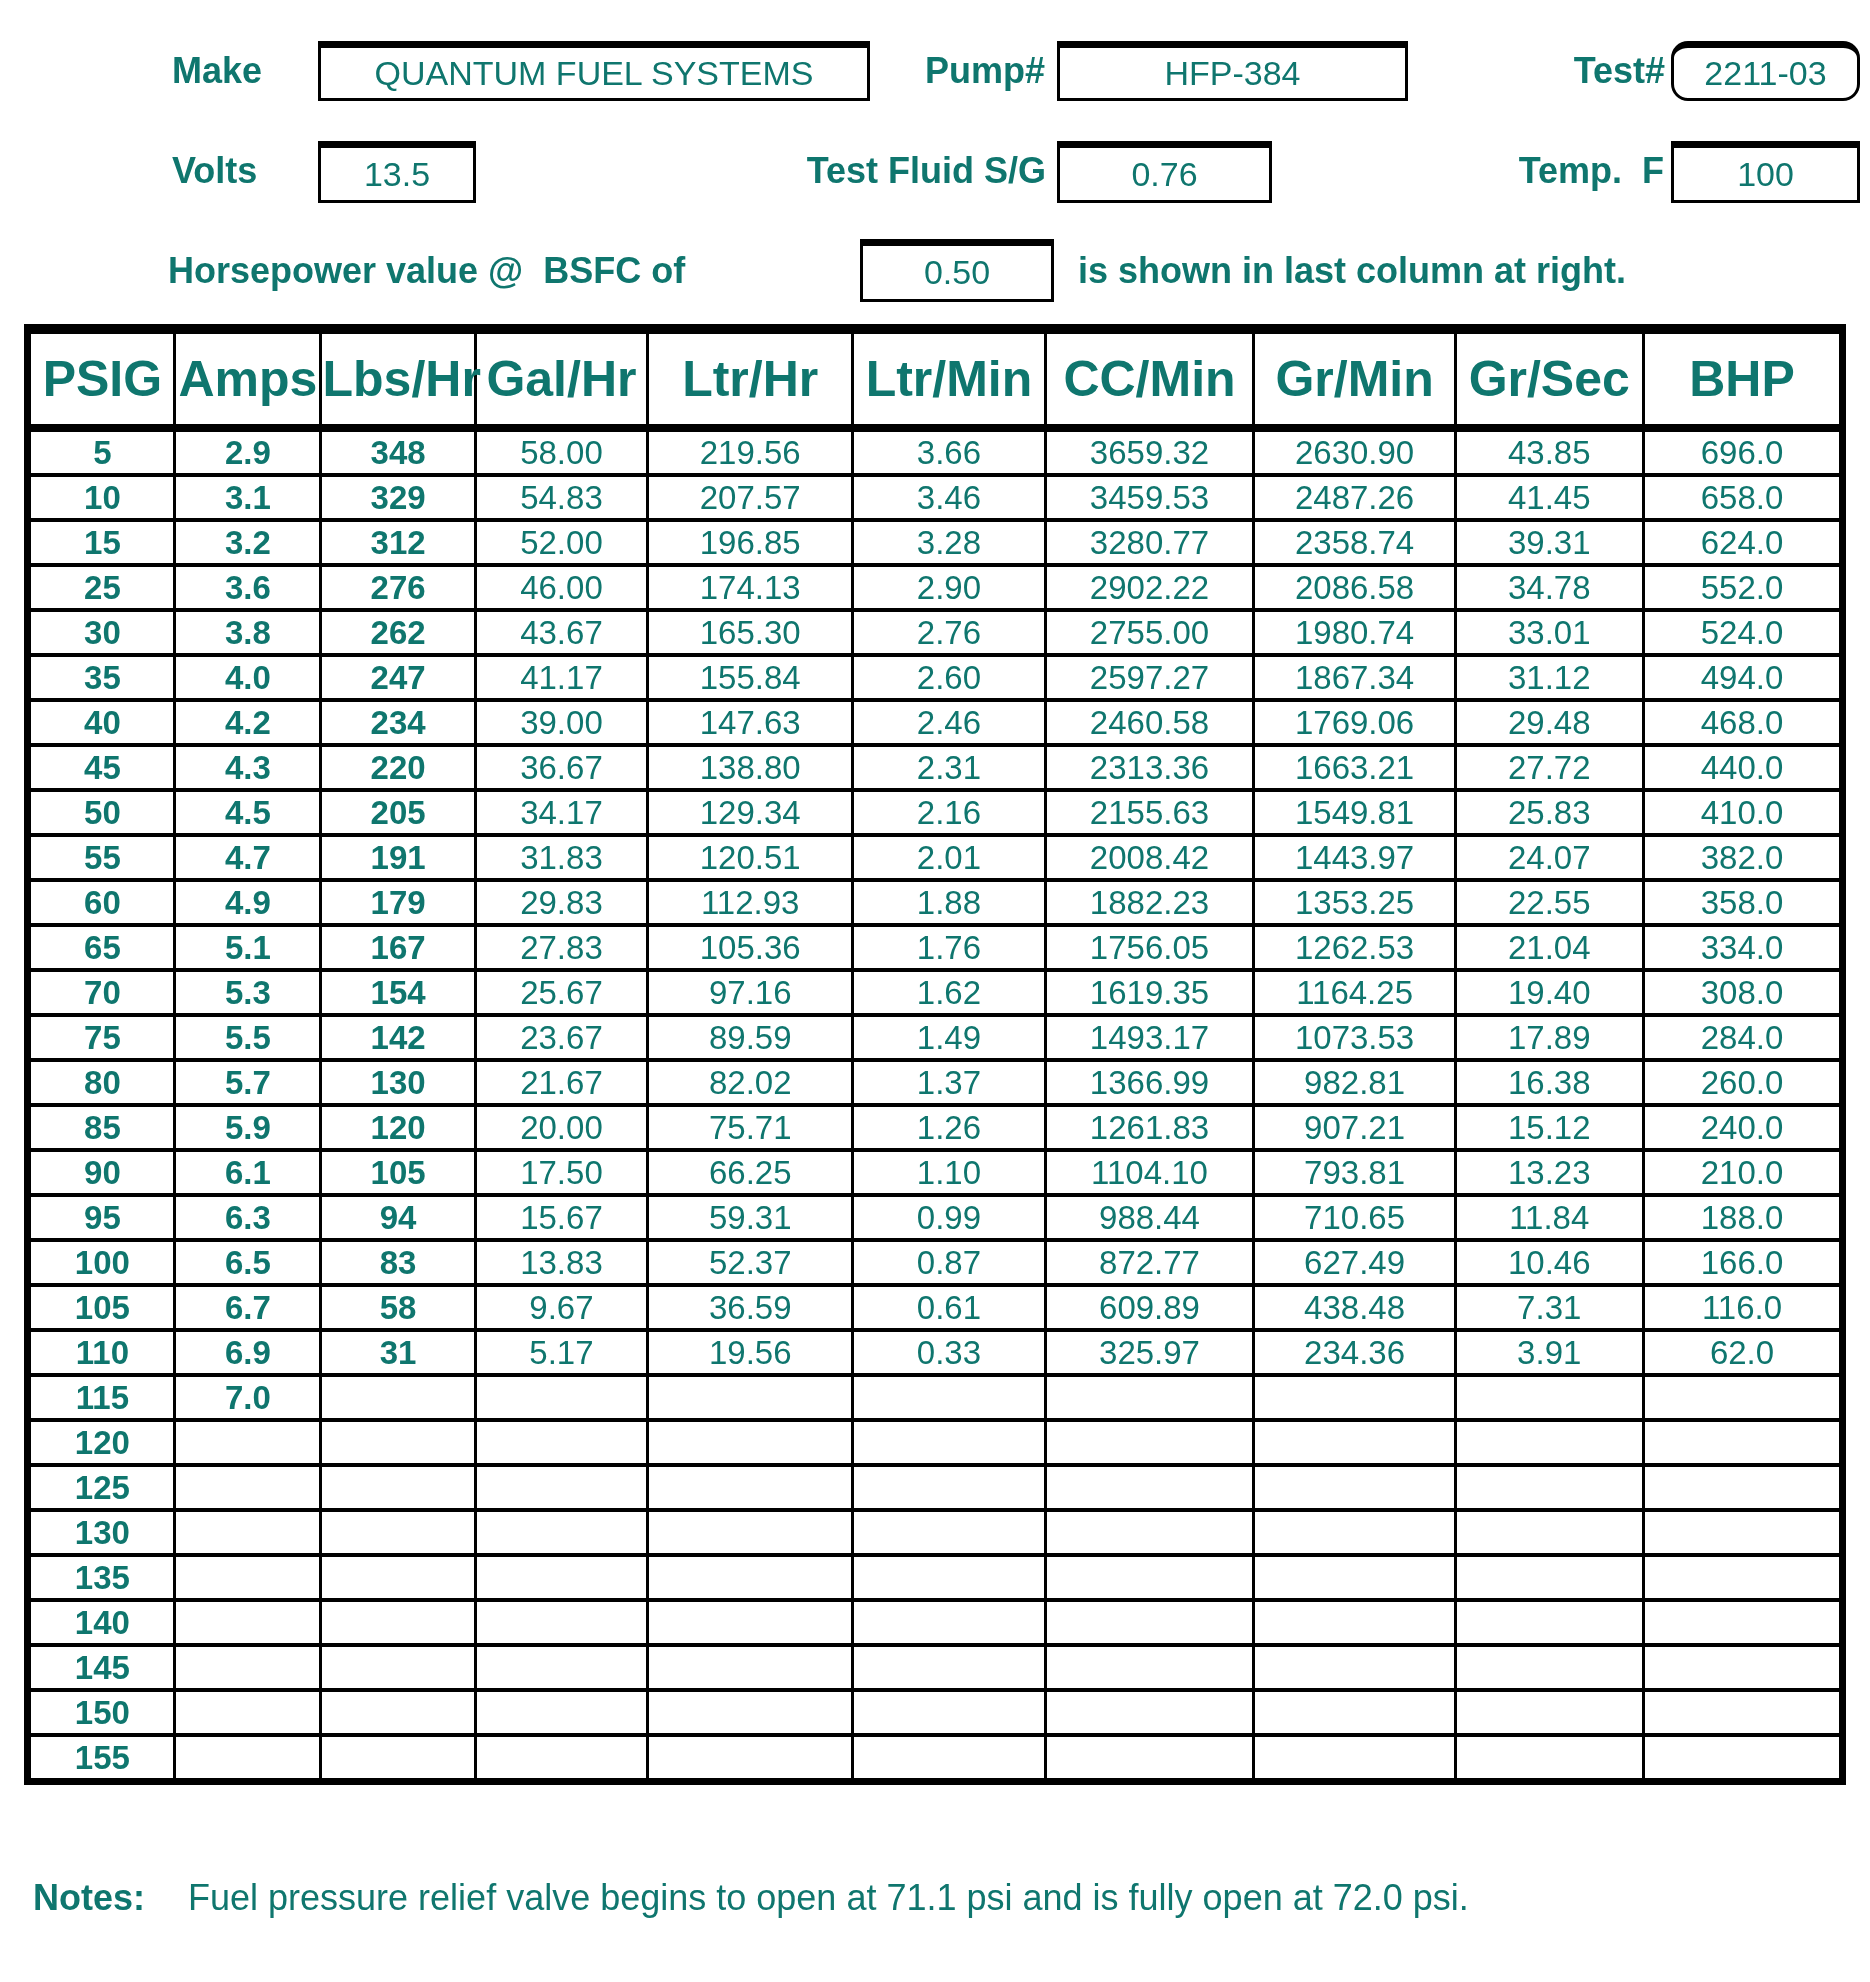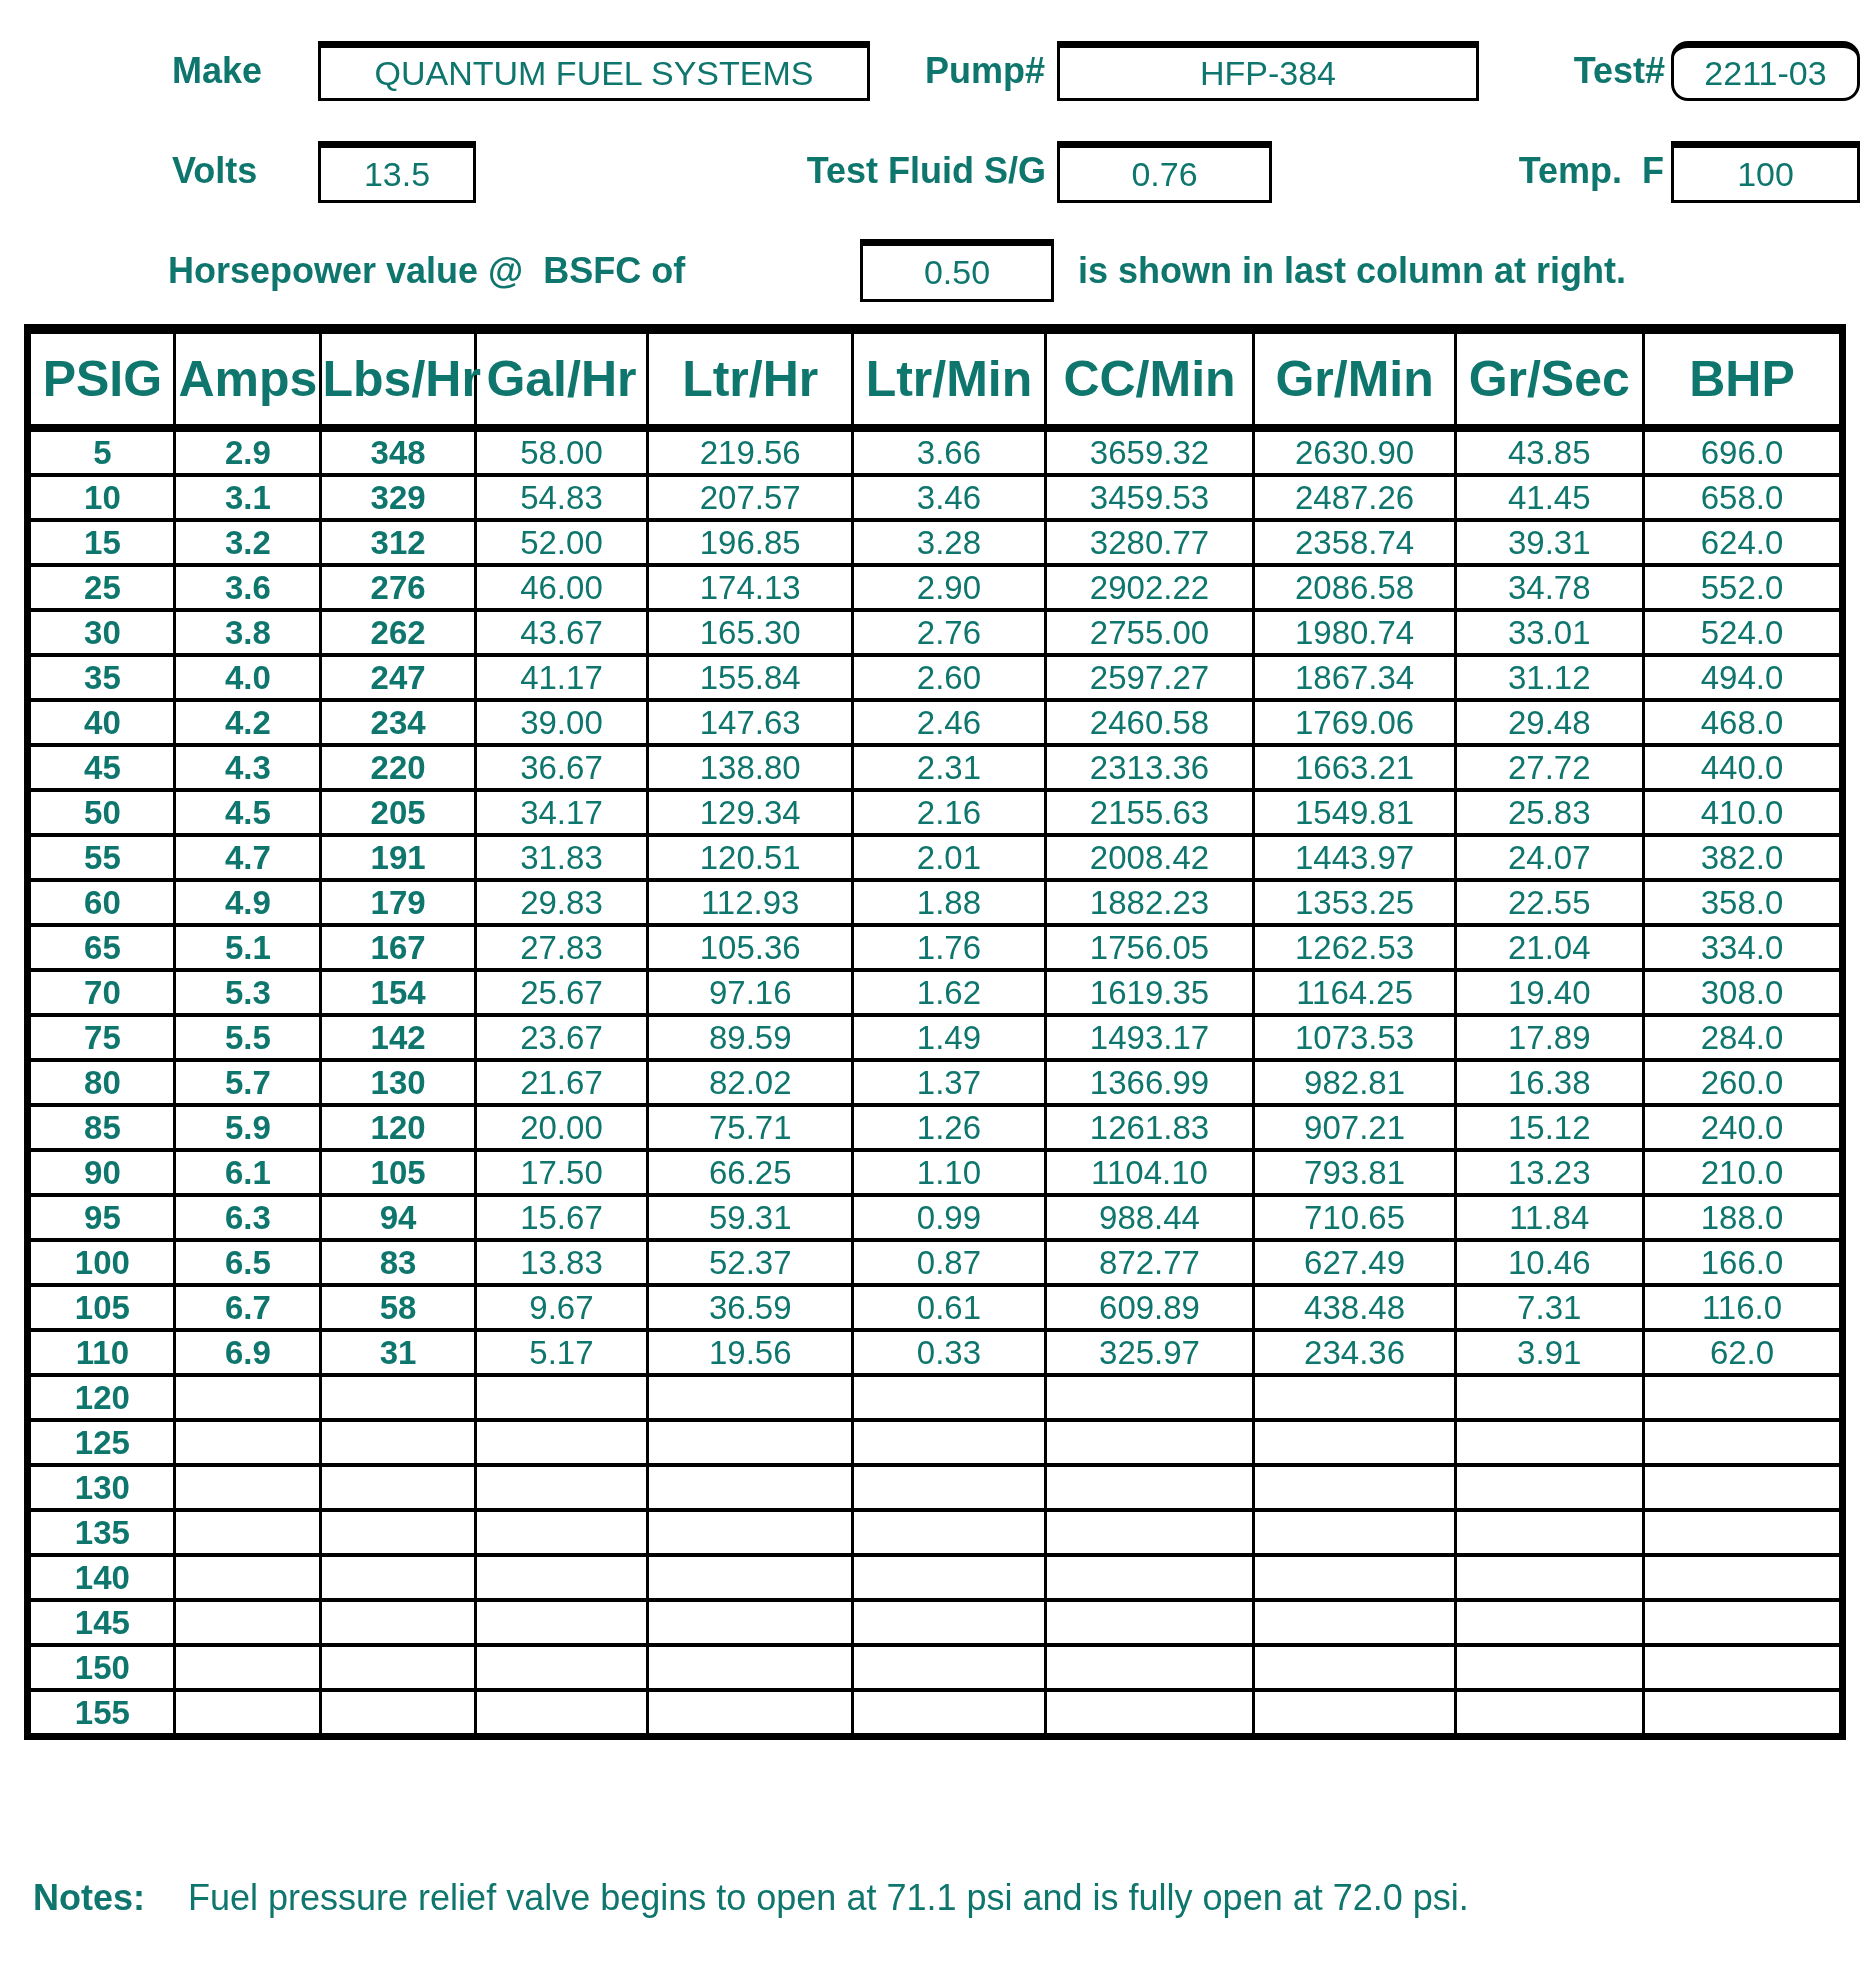--- a/index.html
+++ b/index.html
@@ -42,21 +42,21 @@
 </style>
 </head>
 <body>
 
 <div class="page">
 
   <span class="lbl" style="left:172px; top:41px;">Make</span>
   <div class="box" style="left:318px; top:41px; width:552px; height:60px;">QUANTUM FUEL SYSTEMS</div>
 
   <span class="lbl r" style="left:859px; top:41px; width:186px;">Pump#</span>
-  <div class="box" style="left:1057px; top:41px; width:422px; height:60px;">HFP-384</div>
+  <div class="box" style="left:1057px; top:41px; width:351px; height:60px;">HFP-384</div>
 
   <span class="lbl r" style="left:1484px; top:41px; width:181px;">Test#</span>
   <div class="box" style="left:1671px; top:41px; width:189px; height:60px;border-radius:17px;">2211-03</div>
 
   <span class="lbl" style="left:172px; top:141px;">Volts</span>
   <div class="box" style="left:318px; top:141px; width:158px; height:62px;">13.5</div>
 
   <span class="lbl r" style="left:724px; top:141px; width:322px;">Test Fluid S/G</span>
   <div class="box" style="left:1057px; top:141px; width:215px; height:62px;">0.76</div>
 
@@ -341,20 +341,32 @@
           <td class="b">31</td>
           <td>5.17</td>
           <td>19.56</td>
           <td>0.33</td>
           <td>325.97</td>
           <td>234.36</td>
           <td>3.91</td>
           <td>62.0</td>
         </tr>
         <tr>
+          <td class="b">115</td>
+          <td class="b">7.0</td>
+          <td class="b"></td>
+          <td></td>
+          <td></td>
+          <td></td>
+          <td></td>
+          <td></td>
+          <td></td>
+          <td></td>
+        </tr>
+        <tr>
           <td class="b">120</td>
           <td class="b"></td>
           <td class="b"></td>
           <td></td>
           <td></td>
           <td></td>
           <td></td>
           <td></td>
           <td></td>
           <td></td>

